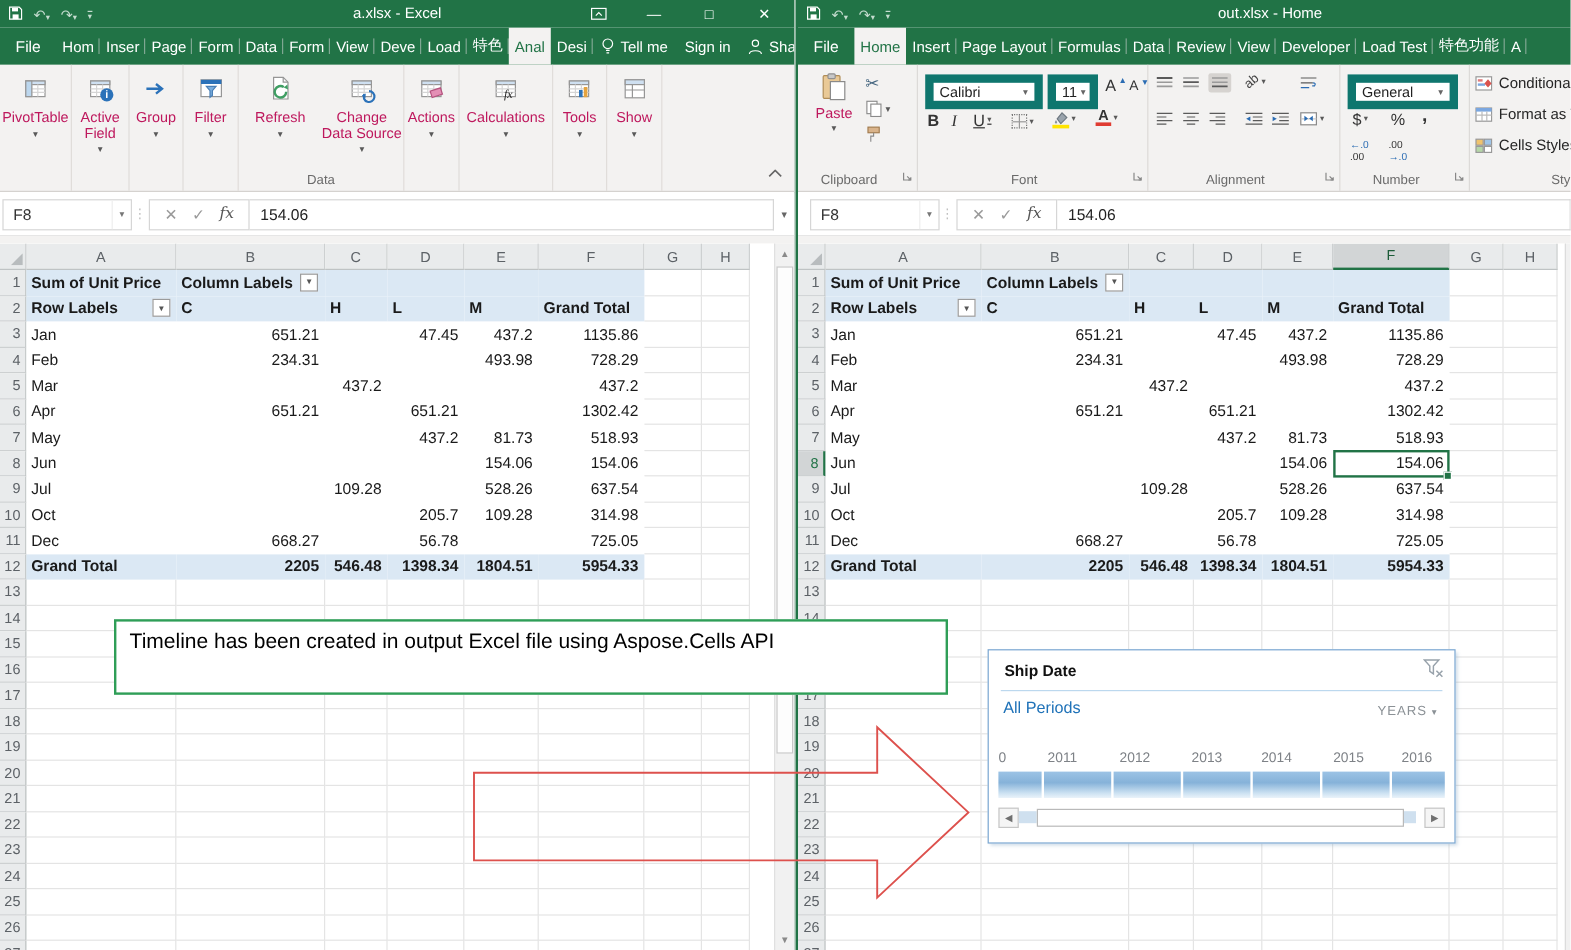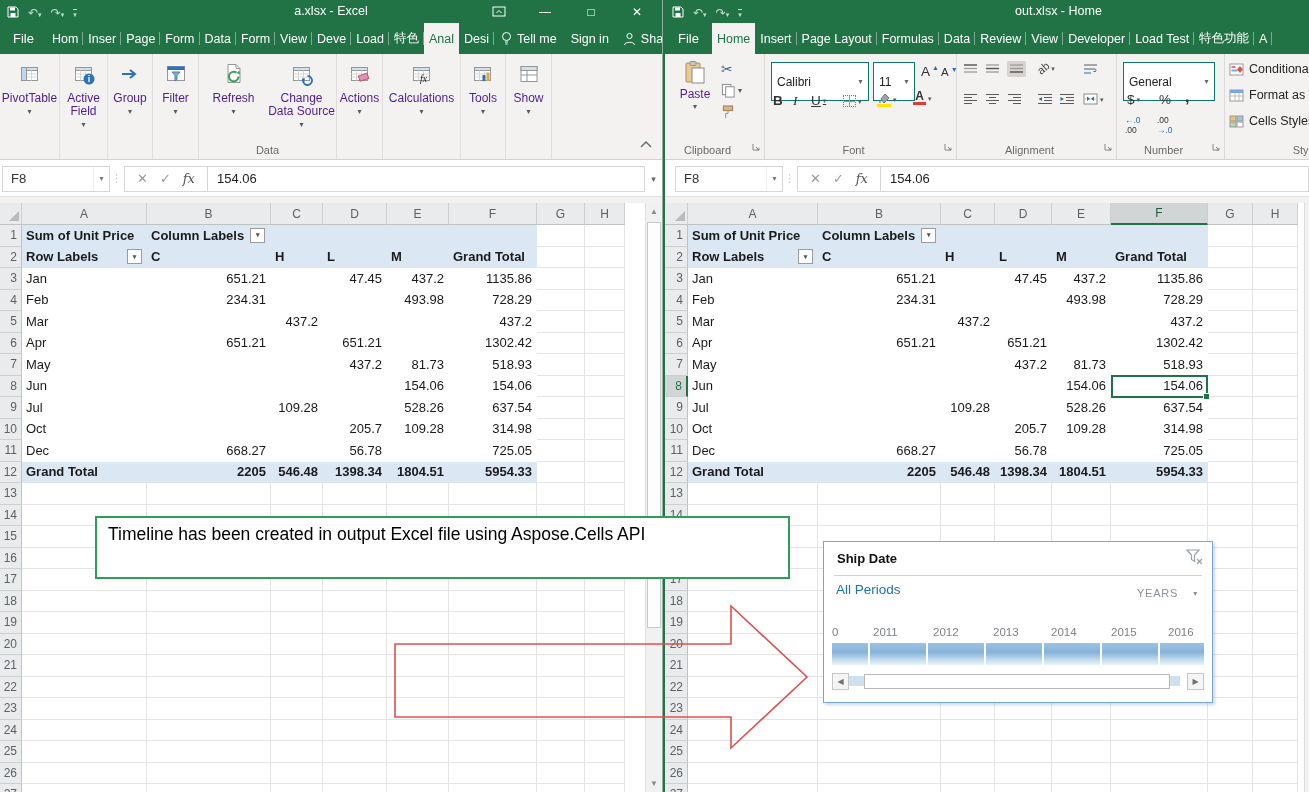--- a/index.html
+++ b/index.html
@@ -25,33 +25,33 @@
 .tab{position:relative;color:#fff;font-size:12.5px;padding:0 5px;display:flex;align-items:center;white-space:nowrap}
 .tab::after{content:"";position:absolute;right:0;top:9px;bottom:9px;width:1px;background:#7fa792}
 .tab.active{background:#f3f2f1;color:#217346}
 .tab.active::after{display:none}
 .tbx{color:#fff;font-size:12.5px;display:flex;align-items:center;gap:5px;padding:0 7px;white-space:nowrap}
 
 .ribbon{position:absolute;left:0;right:0;top:54px;height:106px;background:#f3f2f1;border-bottom:1px solid #d5d2cf;font-size:12px;color:#333}
 .lrib{display:flex;height:100%}
 .lcell{border-right:1px solid #e0ddda;display:flex;flex-direction:column;align-items:center;padding-top:8px;position:relative}
 .lbtn{display:flex;flex-direction:column;align-items:center;gap:3px;flex:1}
-.lbl{text-align:center;line-height:13px;font-size:12px;color:#4c1d95}
+.lbl{text-align:center;line-height:13px;font-size:12px;color:#be185d}
 .car{font-size:8px;color:#595959;line-height:1}
 .glab{position:absolute;bottom:3px;left:0;right:0;text-align:center;font-size:11px;color:#6a6a6a}
 .pair{display:flex;align-items:flex-start}
 .collapse{position:absolute;right:10px;bottom:8px}
 
 .rg{position:absolute;top:0;bottom:0;border-right:1px solid #dcdad8}
 .rg .grouplbl{position:absolute;bottom:3px;left:0;right:14px;text-align:center;font-size:11px;color:#6a6a6a}
 .launcher{position:absolute;right:3px;bottom:4px}
 .bigbtn{position:absolute;left:8px;top:6px;width:44px;display:flex;flex-direction:column;align-items:center;gap:2px}
 .minicol{position:absolute;left:56px;top:8px;display:flex;flex-direction:column;gap:7px}
 .mini{display:flex;align-items:center;gap:2px;color:#44657f;font-size:14px;line-height:1}
-.combo{position:absolute;height:39px;background:#fff;border:1px solid #0f766e;display:flex;align-items:center;font-size:12px;color:#222;padding-left:5px}
+.combo{position:absolute;height:29px;background:#fff;border:7px solid #0f766e;display:flex;align-items:center;font-size:12px;color:#222;padding-left:5px}
 .combo .cv{flex:1}
 .combo .cc{width:15px;text-align:center;color:#666;font-size:8px}
 .fbtn{position:absolute;display:flex;align-items:center;gap:2px;font-size:13.5px;color:#333}
 .fbtn .car{font-size:7px}
 .bic{display:inline-block}
 .selico{background:#d6d3d0;border-radius:2px}
 .twoline{display:flex;flex-direction:column;line-height:8px;font-size:8.5px;color:#333;align-items:flex-start}
 .twoline .bl{color:#2b6cb3}
 .stylerow{position:absolute;display:flex;align-items:center;gap:5px;font-size:12.5px;color:#262626;white-space:nowrap}
 
@@ -89,21 +89,21 @@
 .sarr{height:17px;display:flex;align-items:center;justify-content:center;color:#8a8a8a;font-size:8px}
 .sarr.down{position:absolute;bottom:0;left:0;right:0}
 .sthumb{position:absolute;left:1px;right:1px;top:19px;height:406px;background:#fdfdfd;border:1px solid #c8c8c8}
 .rsliver{position:absolute;right:0;top:203px;bottom:0;width:5px;background:#f1f1f1;border-left:1px solid #dcdcdc}
 
 #timeline{position:absolute;left:158px;top:541px;width:390px;height:162px;background:#fff;border:1px solid #79a6d1;box-shadow:2px 2px 3px rgba(140,170,200,.45);z-index:20}
 .tl-title{position:absolute;left:13px;top:9px;font-size:13px;font-weight:bold;color:#111}
 .tl-clear{position:absolute;right:8px;top:6px}
 .tl-hr{position:absolute;left:10px;right:10px;top:33px;height:1px;background:#bcd8ee}
 .tl-period{position:absolute;left:12px;top:40px;font-size:13.5px;color:#1f72b8}
-.tl-level{position:absolute;right:14px;top:45px;font-size:11px;color:#8b9196;letter-spacing:.8px;display:flex;align-items:center;gap:15px}
+.tl-level{position:absolute;right:14px;top:45px;font-size:11px;color:#8b9196;letter-spacing:.8px;display:flex;align-items:center;gap:4px}
 .tl-year{position:absolute;top:84px;font-size:11.5px;color:#7e8287}
 .tl-bar{position:absolute;left:8px;top:101px;height:22px;display:flex;gap:2px}
 .tl-seg{background:linear-gradient(to bottom,#9cc3e5 0%,#86b2d9 42%,#cde2f2 82%,#eaf3fa 100%)}
 .tl-scroll{position:absolute;left:8px;right:8px;top:130px;height:18px;display:flex;align-items:center}
 .tl-sbtn{width:17px;height:17px;border:1px solid #c6c6c6;background:#f5f5f5;color:#707070;font-size:8px;display:flex;align-items:center;justify-content:center;flex:none}
 .tl-track1{width:15px;height:10px;background:#cfe0ef}
 .tl-thumb{flex:1;height:15px;background:#fff;border:1px solid #b9b9b9}
 .tl-track2{width:10px;height:10px;background:#cfe0ef}
 .tl-gap{width:7px}
 

